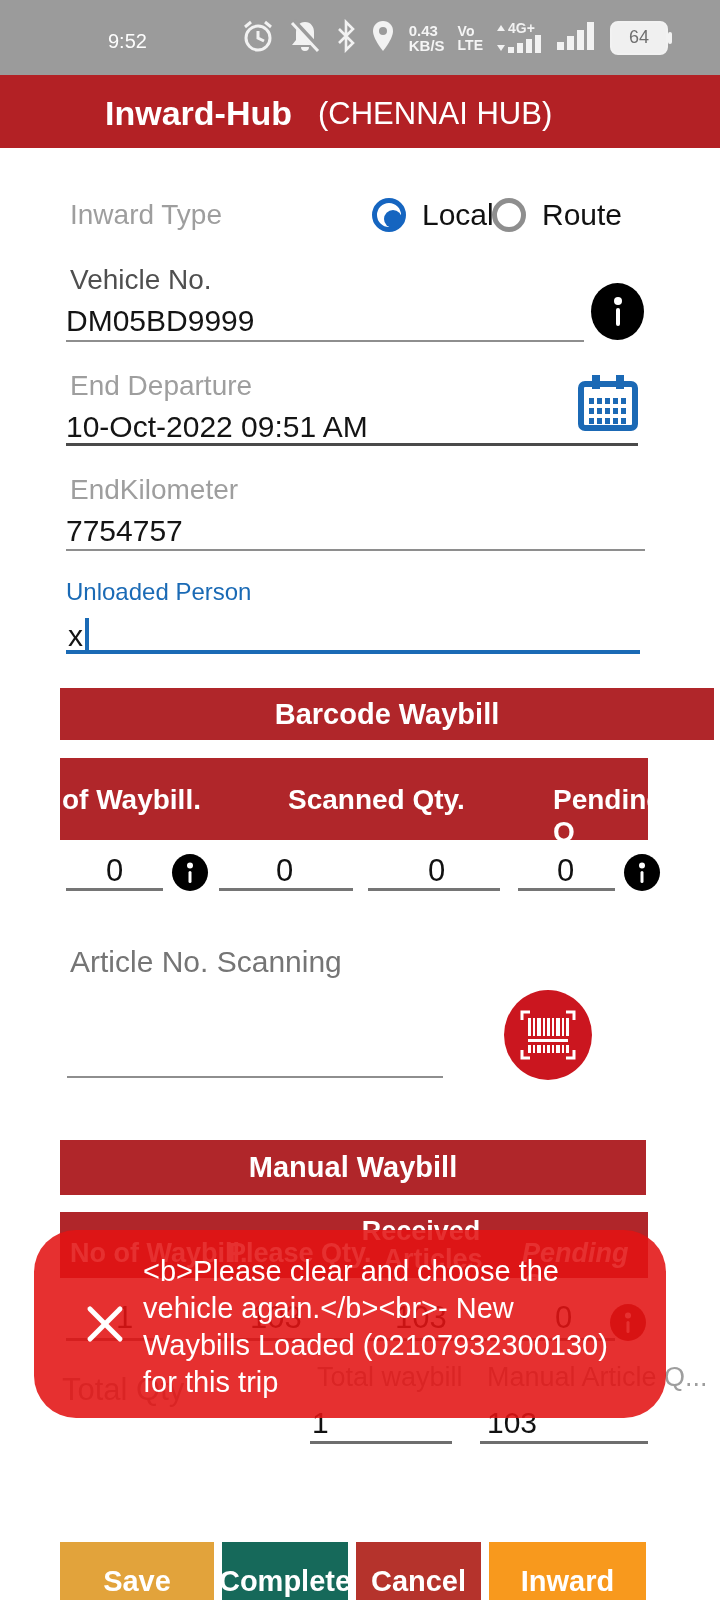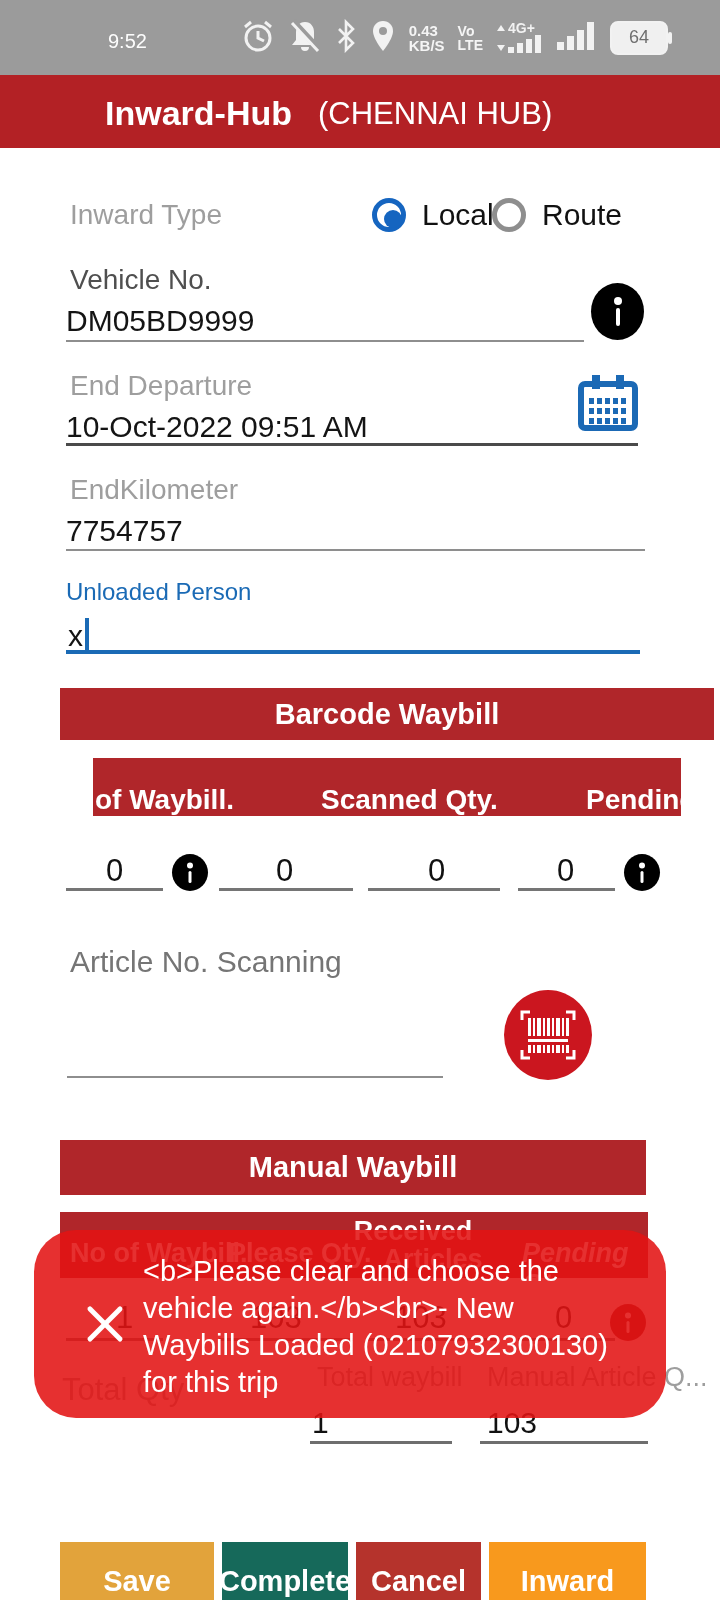--- a/index.html
+++ b/index.html
@@ -193,21 +193,21 @@
   <div class="abs val" style="left:68px;top:618px;display:flex;align-items:center;">
     <span>x</span>
     <span style="display:inline-block;width:4px;height:36px;background:#1a6ab5;margin-left:2px;"></span>
   </div>
   <div class="abs rule-blue" style="left:66px;top:650px;width:574px;"></div>
 
   <div class="abs bar" style="left:60px;top:688px;width:654px;height:52px;">
     <span>Barcode Waybill</span>
   </div>
 
-  <div class="abs thead" style="left:60px;top:758px;width:588px;height:58px;margin-left:33px;">
+  <div class="abs thead" style="left:60px;top:758px;width:588px;height:82px;">
     <span class="abs" style="left:2px;top:26px;">of Waybill.</span>
     <span class="abs" style="left:228px;top:26px;">Scanned Qty.</span>
     <span class="abs" style="left:493px;top:26px;">Pending Q</span>
   </div>
 
   <div class="abs cell0" style="left:106px;top:853px;">0</div>
   <div class="abs cellrule" style="left:66px;top:888px;width:97px;"></div>
   <div class="abs info-badge" style="left:172px;top:854px;width:36px;height:37px;">
     <svg width="8" height="22" viewBox="0 0 8 22">
         <circle cx="4" cy="3.5" r="3" fill="#fff"></circle>
@@ -262,21 +262,21 @@
     </svg>
   </div>
 
   <div class="abs bar" style="left:60px;top:1140px;width:586px;height:55px;">
     <span>Manual Waybill</span>
   </div>
 
   <div class="abs thead" style="left:60px;top:1212px;width:588px;height:66px;font-size:27px;">
     <span class="abs" style="left:10px;top:26px;">No of Waybill.</span>
     <span class="abs" style="left:168px;top:26px;">Please Qty.</span>
-    <span class="abs" style="left:288px;top:4px;width:130px;text-align:center;">Received</span>
+    <span class="abs" style="left:296px;top:4px;width:130px;text-align:center;">Received</span>
     <span class="abs" style="left:308px;top:32px;width:130px;text-align:center;">Articles</span>
     <span class="abs" style="left:462px;top:26px;font-style:italic;">Pending Qty.</span>
   </div>
 
   <div class="abs cell0" style="left:116px;top:1300px;">1</div>
   <div class="abs cellrule" style="left:66px;top:1338px;width:97px;"></div>
   <div class="abs cell0" style="left:250px;top:1300px;">103</div>
   <div class="abs cellrule" style="left:219px;top:1338px;width:134px;"></div>
   <div class="abs cell0" style="left:395px;top:1300px;">103</div>
   <div class="abs cellrule" style="left:368px;top:1338px;width:132px;"></div>

